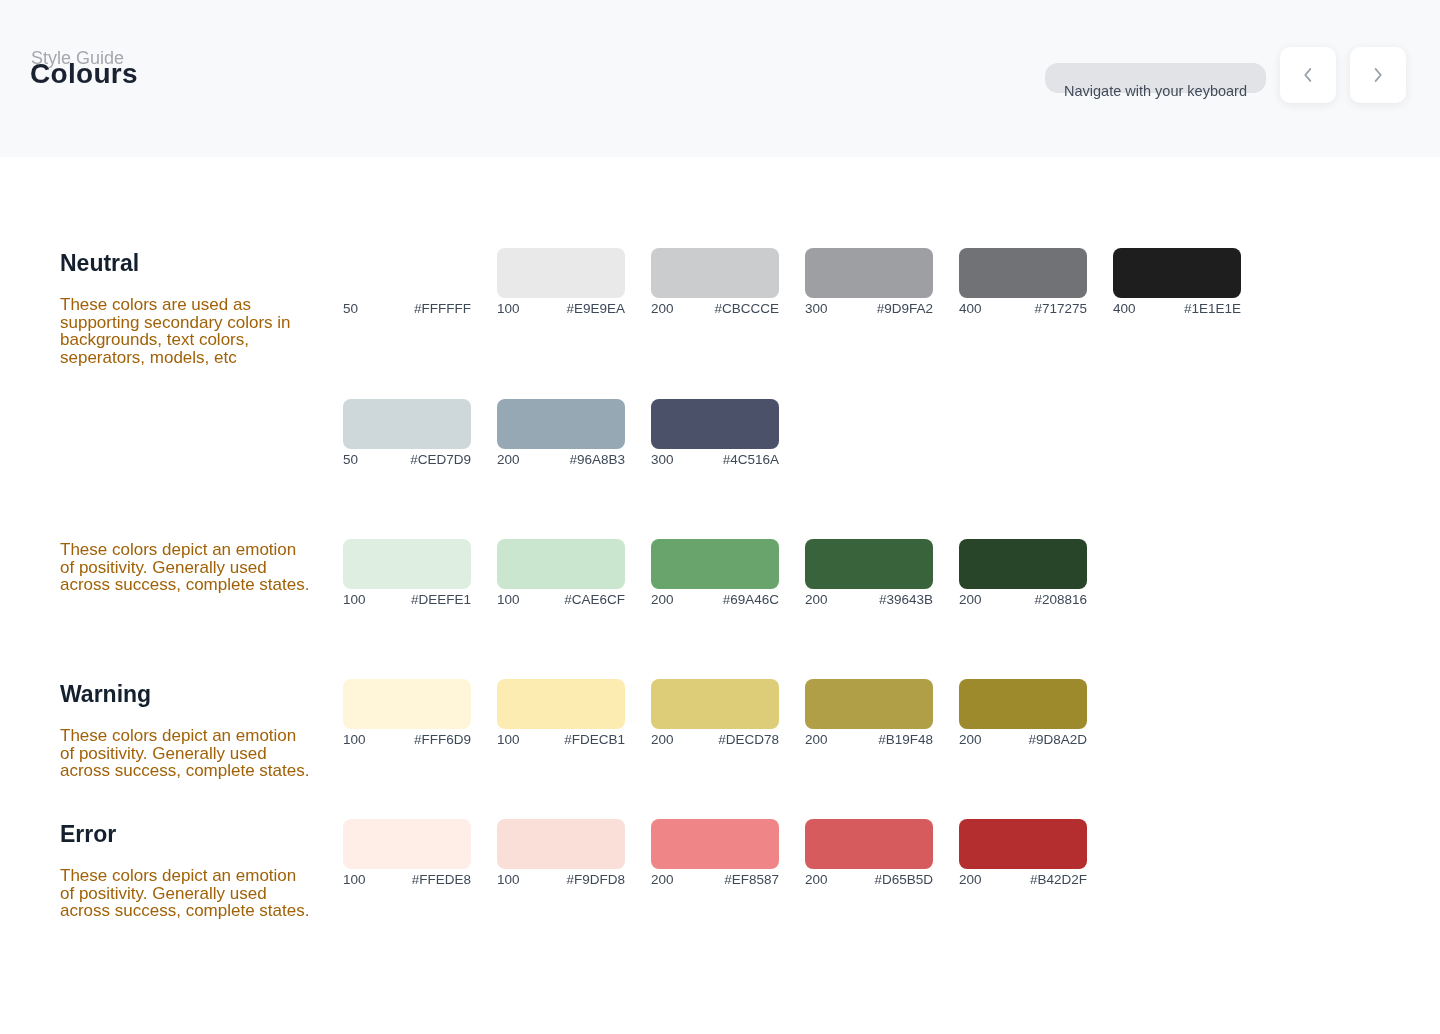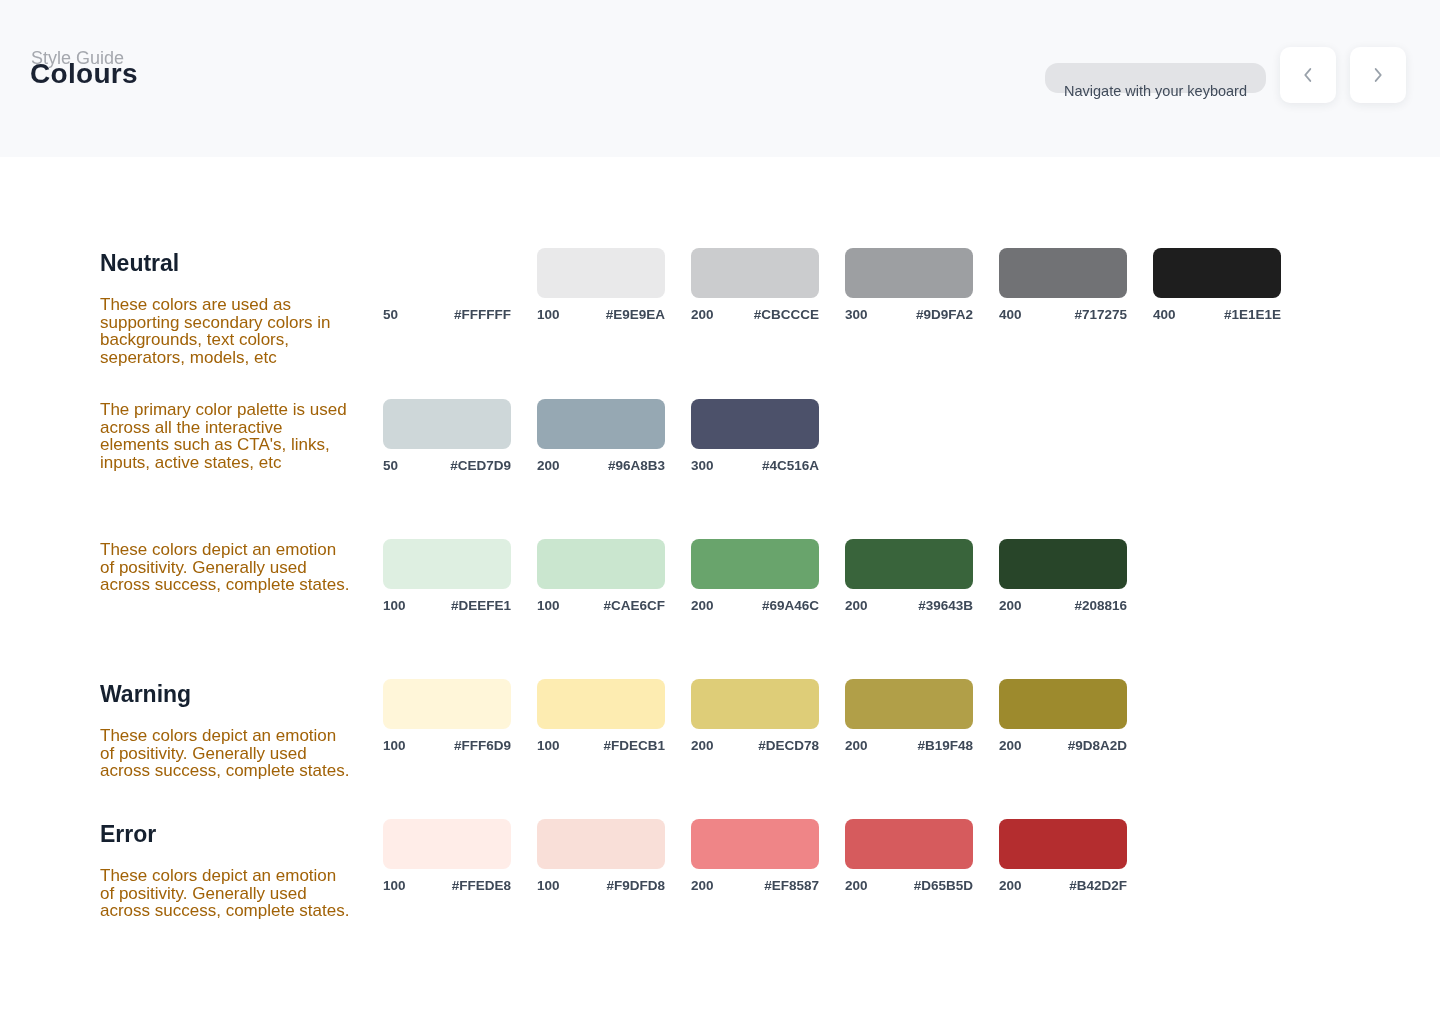--- a/index.html
+++ b/index.html
@@ -64,21 +64,21 @@
     border-radius: 10px;
     background: #FFFFFF;
     box-shadow: 0 2px 10px rgba(25, 34, 50, 0.08);
     display: flex;
     align-items: center;
     justify-content: center;
     cursor: pointer;
   }
 
   
-  main { padding: 91px 0 0 100px; }
+  main { padding: 91px 0 0 60px; }
   .section { display: flex; height: 140px; align-items: flex-start; }
   .section:first-child { height: 151px; }
   .section-info { width: 283px; padding-right: 30px; padding-top: 2px; }
   .section-info h2 {
     margin: 0 0 19px 0;
     font-size: 23px;
     font-weight: 800;
     color: #15202F;
   }
   .section-info p {
@@ -87,24 +87,23 @@
     font-size: 17px;
     line-height: 17.5px;
     color: #a16207;
   }
   .swatch-row { display: flex; gap: 26px; }
   .swatch-cell { width: 128px; }
   .swatch-color { width: 128px; height: 50px; border-radius: 8px; }
   .swatch-labels {
     display: flex;
     justify-content: space-between;
-    margin-top: 9px;
+    margin-top: 3px;
     font-size: 13.5px;
     color: #3E4958;
-    font-weight: bold;
   }
 </style>
 </head>
 <body>
 
 <header>
   <div class="eyebrow">Style Guide</div>
   <h1 class="page-title">Colours</h1>
 
   <div class="header-right">
@@ -174,21 +173,20 @@
     <div class="swatch-labels">
       <span>400</span>
       <span>#1E1E1E</span>
     </div>
   </div>
 </div>
   </section>
 
   <section class="section">
     <div class="section-info">
-      <p>The primary color palette is used across all the interactive elements such as CTA's, links, inputs, active states, etc</p>
     </div>
     <div class="swatch-row">
   <div class="swatch-cell">
     <div class="swatch-color" style="background: rgb(206, 215, 217);"></div>
     <div class="swatch-labels">
       <span>50</span>
       <span>#CED7D9</span>
     </div>
   </div>
 

